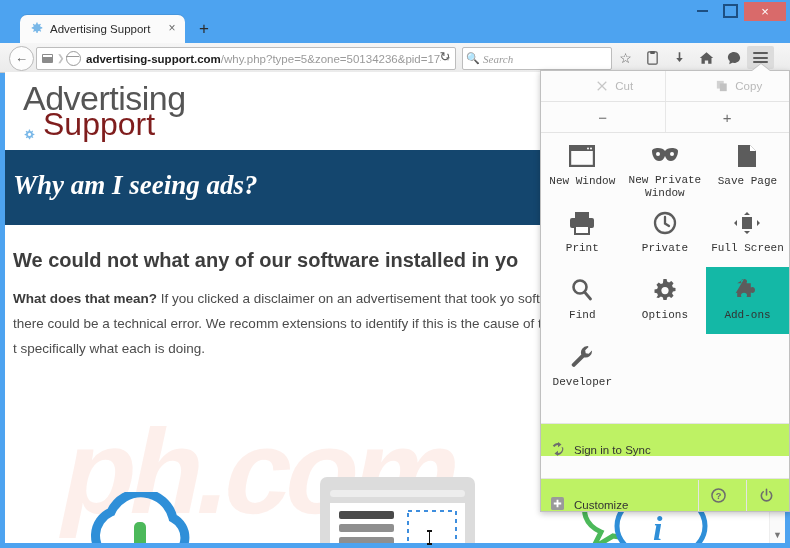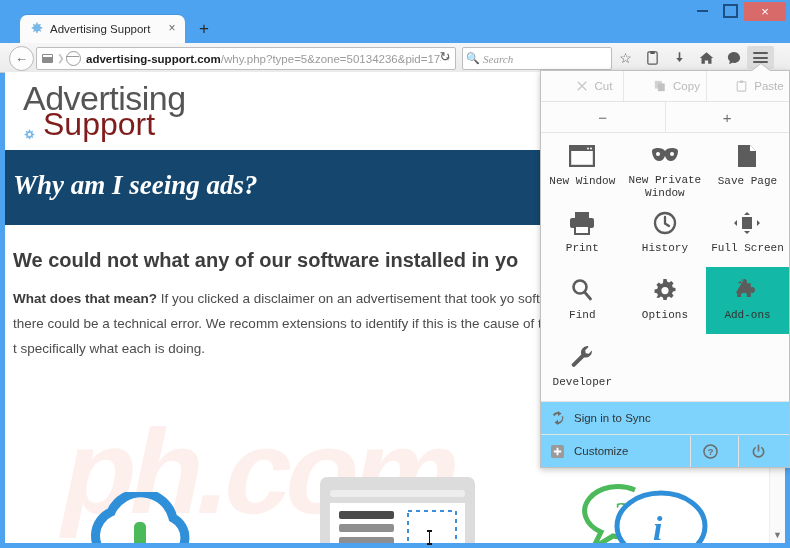--- a/index.html
+++ b/index.html
@@ -112,22 +112,22 @@
   .zoomrow{display:flex;height:30px;align-items:stretch;border-bottom:1px solid #e4e4e4;}
   .zcell{flex:1 1 0;display:flex;align-items:center;justify-content:center;color:#4a4a4a;font-size:12px;}
   .zcell + .zcell{border-left:1px solid #e7e7e7;}
   .zcell.sign{font-size:15px;color:#6e6e6e;}
   .grid{display:flex;flex-wrap:wrap;font-family:Liberation Mono, monospace;}
   .gitem{width:82.6px;height:67px;display:flex;flex-direction:column;align-items:center;
          justify-content:flex-start;padding-top:9px;box-sizing:border-box;}
   .gitem.hover{background:#14b8a6;}
   .gicon{height:28px;display:flex;align-items:center;justify-content:center;color:#5c5c5c;}
   .glabel{margin-top:5px;font-size:11px;color:#333;text-align:center;line-height:13px;}
-  .prow{display:flex;align-items:center;height:32px;padding-left:9px;color:#333;font-size:11.5px;gap:9px;
-        border-top:1px solid #e4e4e4;background:#7dd3fc;}
+  .prow{display:flex;align-items:flex-end;height:32px;padding-left:9px;color:#333;font-size:11.5px;gap:9px;
+        border-top:1px solid #e4e4e4;background:#bef264;margin-top:22px;}
   .prow .licon{width:15px;height:15px;display:flex;align-items:center;justify-content:center;color:#6d6d6d;}
   .prow.bottom{justify-content:flex-start;}
   .prow .spacer{flex:1 1 auto;}
   .prow .rbtn{width:38px;height:31px;display:flex;align-items:center;justify-content:center;
               border-left:1px solid #e4e4e4;color:#6d6d6d;font-size:13px;}
 </style>
 </head>
 <body>
 
 <div id="app">
@@ -295,27 +295,20 @@
           </svg>
         <span>Cut</span>
       </div>
       <div class="editcell">
         <svg width="12" height="12" viewBox="0 0 14 14">
             <rect x="1" y="1" width="8" height="9" fill="#d2d2d2"></rect>
             <rect x="4.5" y="4" width="8" height="9" fill="#c2c2c2"></rect>
           </svg>
         <span>Copy</span>
       </div>
-      <div class="editcell">
-        <svg width="11" height="12" viewBox="0 0 12 14">
-            <rect x="1" y="2" width="10" height="11" rx="1" fill="none" stroke="#c8c8c8" stroke-width="1.3"></rect>
-            <rect x="4" y="0.5" width="4" height="3" rx="1" fill="#c8c8c8"></rect>
-          </svg>
-        <span>Paste</span>
-      </div>
     </div>
 
     <div class="zoomrow">
       <div class="zcell sign">−</div>
       <div class="zcell sign">+</div>
     </div>
 
     <div class="grid">
 
       <div class="gitem">
@@ -362,21 +355,21 @@
         <span class="glabel">Print</span>
       </div>
 
       <div class="gitem">
         <span class="gicon">
           <svg width="24" height="24" viewBox="0 0 24 24">
               <circle cx="12" cy="12" r="10" fill="none" stroke="#5c5c5c" stroke-width="2.3"></circle>
               <path stroke="#5c5c5c" stroke-width="2.3" stroke-linecap="round" fill="none" d="M12 6v6.5l4 2.5"></path>
             </svg>
         </span>
-        <span class="glabel">History</span>
+        <span class="glabel">Private</span>
       </div>
 
       <div class="gitem">
         <span class="gicon">
           <svg width="26" height="22" viewBox="0 0 26 22">
               <rect x="8" y="5" width="10" height="12" fill="#5c5c5c"></rect>
               <path fill="#5c5c5c" d="M13 0l3 3h-6zM13 22l3-3h-6zM0 11l3-3v6zM26 11l-3-3v6z"></path>
             </svg>
         </span>
         <span class="glabel">Full Screen</span>
@@ -424,21 +417,21 @@
 
     <div class="prow">
       <span class="licon">
         <svg width="14" height="14" viewBox="0 0 16 16">
             <path fill="#6d6d6d" d="M8 1a7 7 0 00-6 3.4l2 1.2A4.7 4.7 0 018 3.4V6l4-3.2L8 0zM14 6.6l-2-1.2A4.7 4.7 0 018 12.6V10l-4 3.2L8 16v-1a7 7 0 006-8.4z"></path>
           </svg>
       </span>
       <span>Sign in to Sync</span>
     </div>
 
-    <div class="prow bottom" style="padding-right:12px;">
+    <div class="prow bottom" style="padding-right:4px;">
       <span class="licon">
         <svg width="13" height="13" viewBox="0 0 14 14">
             <rect x="0" y="0" width="14" height="14" rx="2" fill="#9a9a9a"></rect>
             <path fill="#fff" d="M6 3h2v3h3v2H8v3H6V8H3V6h3z"></path>
           </svg>
       </span>
       <span>Customize</span>
       <span class="spacer"></span>
       <span class="rbtn">
         <svg width="15" height="15" viewBox="0 0 16 16">

